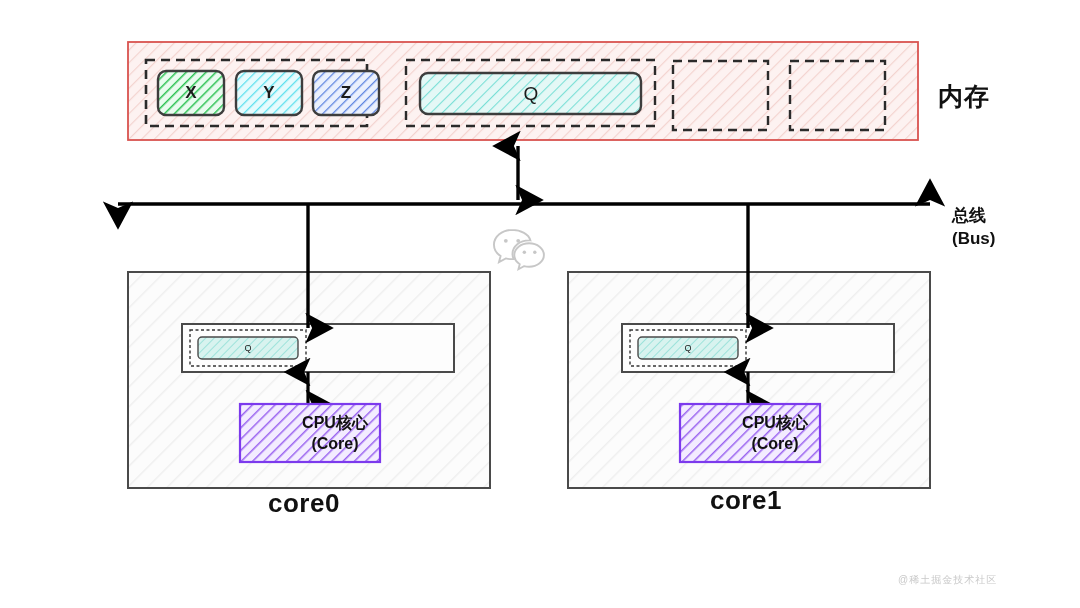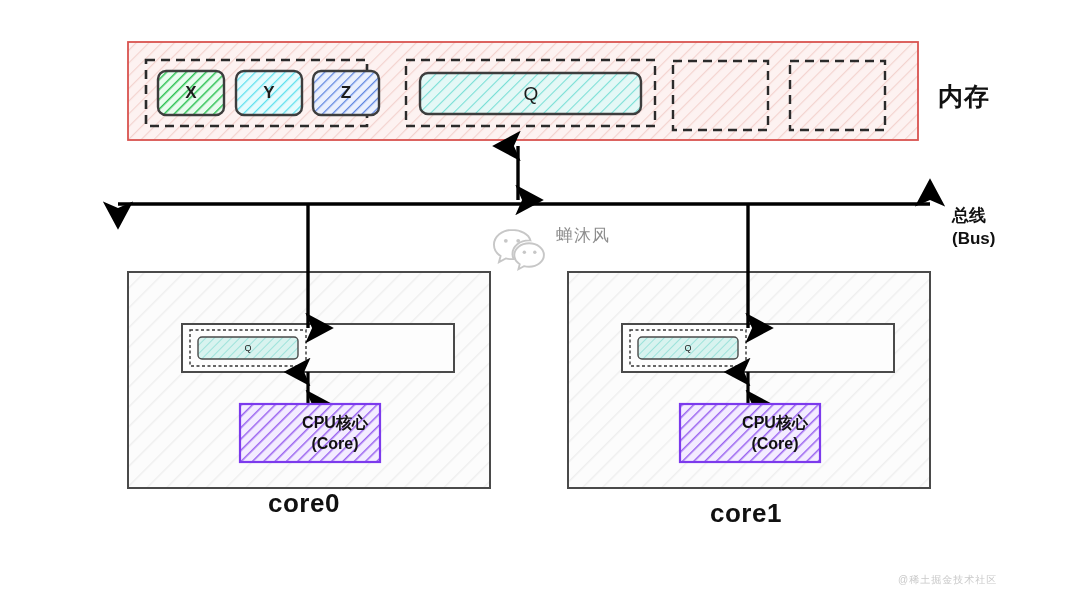--- a/index.html
+++ b/index.html
@@ -12,21 +12,21 @@
   svg#canvas{position:absolute;left:0;top:0;width:1080px;height:608px;}
 
   .lbl{position:absolute;white-space:nowrap;}
 
   .mem-label{left:938px;top:80px;font-size:25px;font-weight:700;letter-spacing:1px;}
   .bus-label{left:952px;top:176px;font-size:17px;font-weight:700;line-height:23px;text-align:left;margin-top:28px;}
   .bus-label div{white-space:nowrap;}
 
   .core-label{font-size:26px;font-weight:700;letter-spacing:.5px;}
   .core0-label{left:268px;top:488px;}
-  .core1-label{left:710px;top:498px;}
+  .core1-label{left:710px;top:485px;}
 
   .wm-brand{
     position:absolute;left:493px;top:224px;
     font-size:17px;color:#8d8d8d;font-weight:500;letter-spacing:1px;
     display:flex;align-items:center;gap:7px;
   }
   .wm-foot{
     position:absolute;left:898px;top:573px;
     font-size:10px;color:#c9c9c9;letter-spacing:1px;
   }
@@ -213,20 +213,16 @@
     <div>(Core)</div>
   </div>
   <div class="cpu-text" style="left:750px;top:433px;">
     <div>CPU核心</div>
     <div>(Core)</div>
   </div>
 
   <div class="lbl core-label core0-label">core0</div>
   <div class="lbl core-label core1-label">core1</div>
 
-  <div class="wm-brand">
-    <span style="display:inline-block;width:56px;"></span>
-    <span>蝉沐风</span>
-  </div>
 
   <div class="wm-foot">@稀土掘金技术社区</div>
 
 </div>
 
 </body></html>

